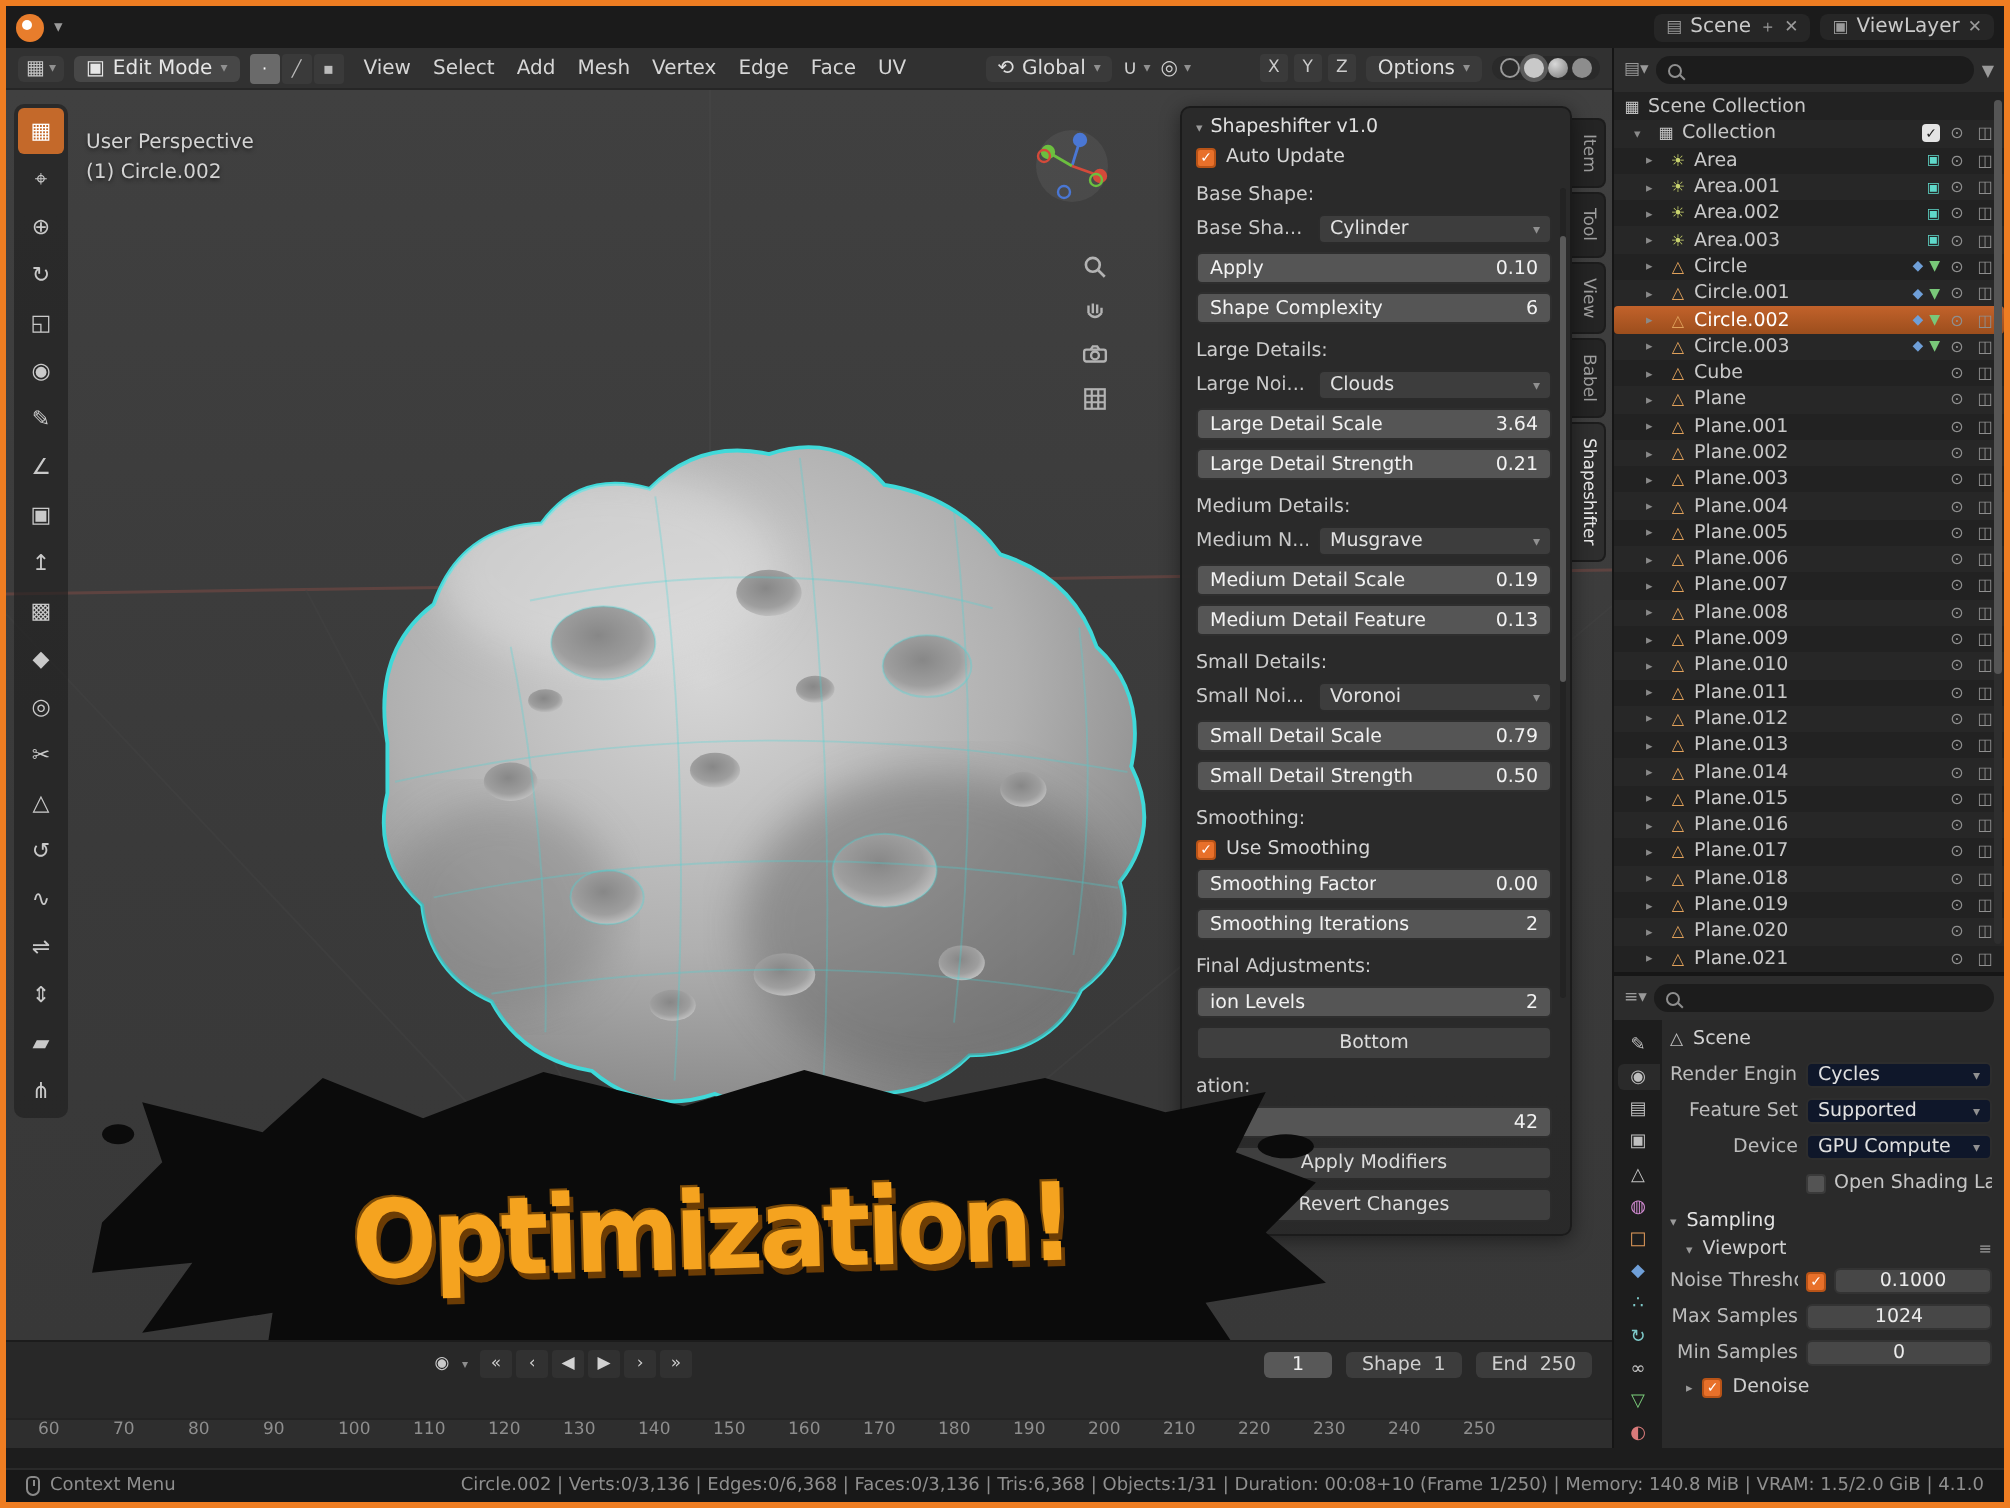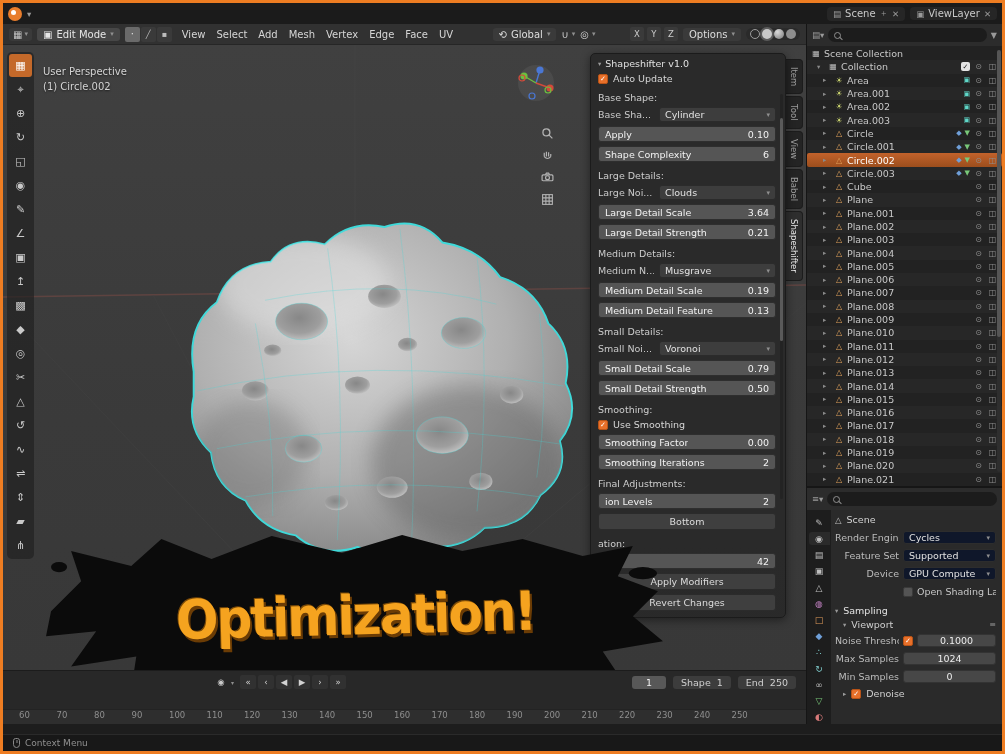--- a/index.html
+++ b/index.html
@@ -912,14 +912,15 @@
               </div>
           </div>
         </div>
       </div>
     </div>
   </div>
 
   <div class="statusbar">
     <span class="mouse-ic"></span>
     <span>Context Menu</span>
+    <span class="sb-stats">Circle.002 | Verts:0/3,136 | Edges:0/6,368 | Faces:0/3,136 | Tris:6,368 | Objects:1/31 | Duration: 00:08+10 (Frame 1/250) | Memory: 140.8 MiB | VRAM: 1.5/2.0 GiB | 4.1.0</span>
   </div>
 </div>
 
 </body></html>

